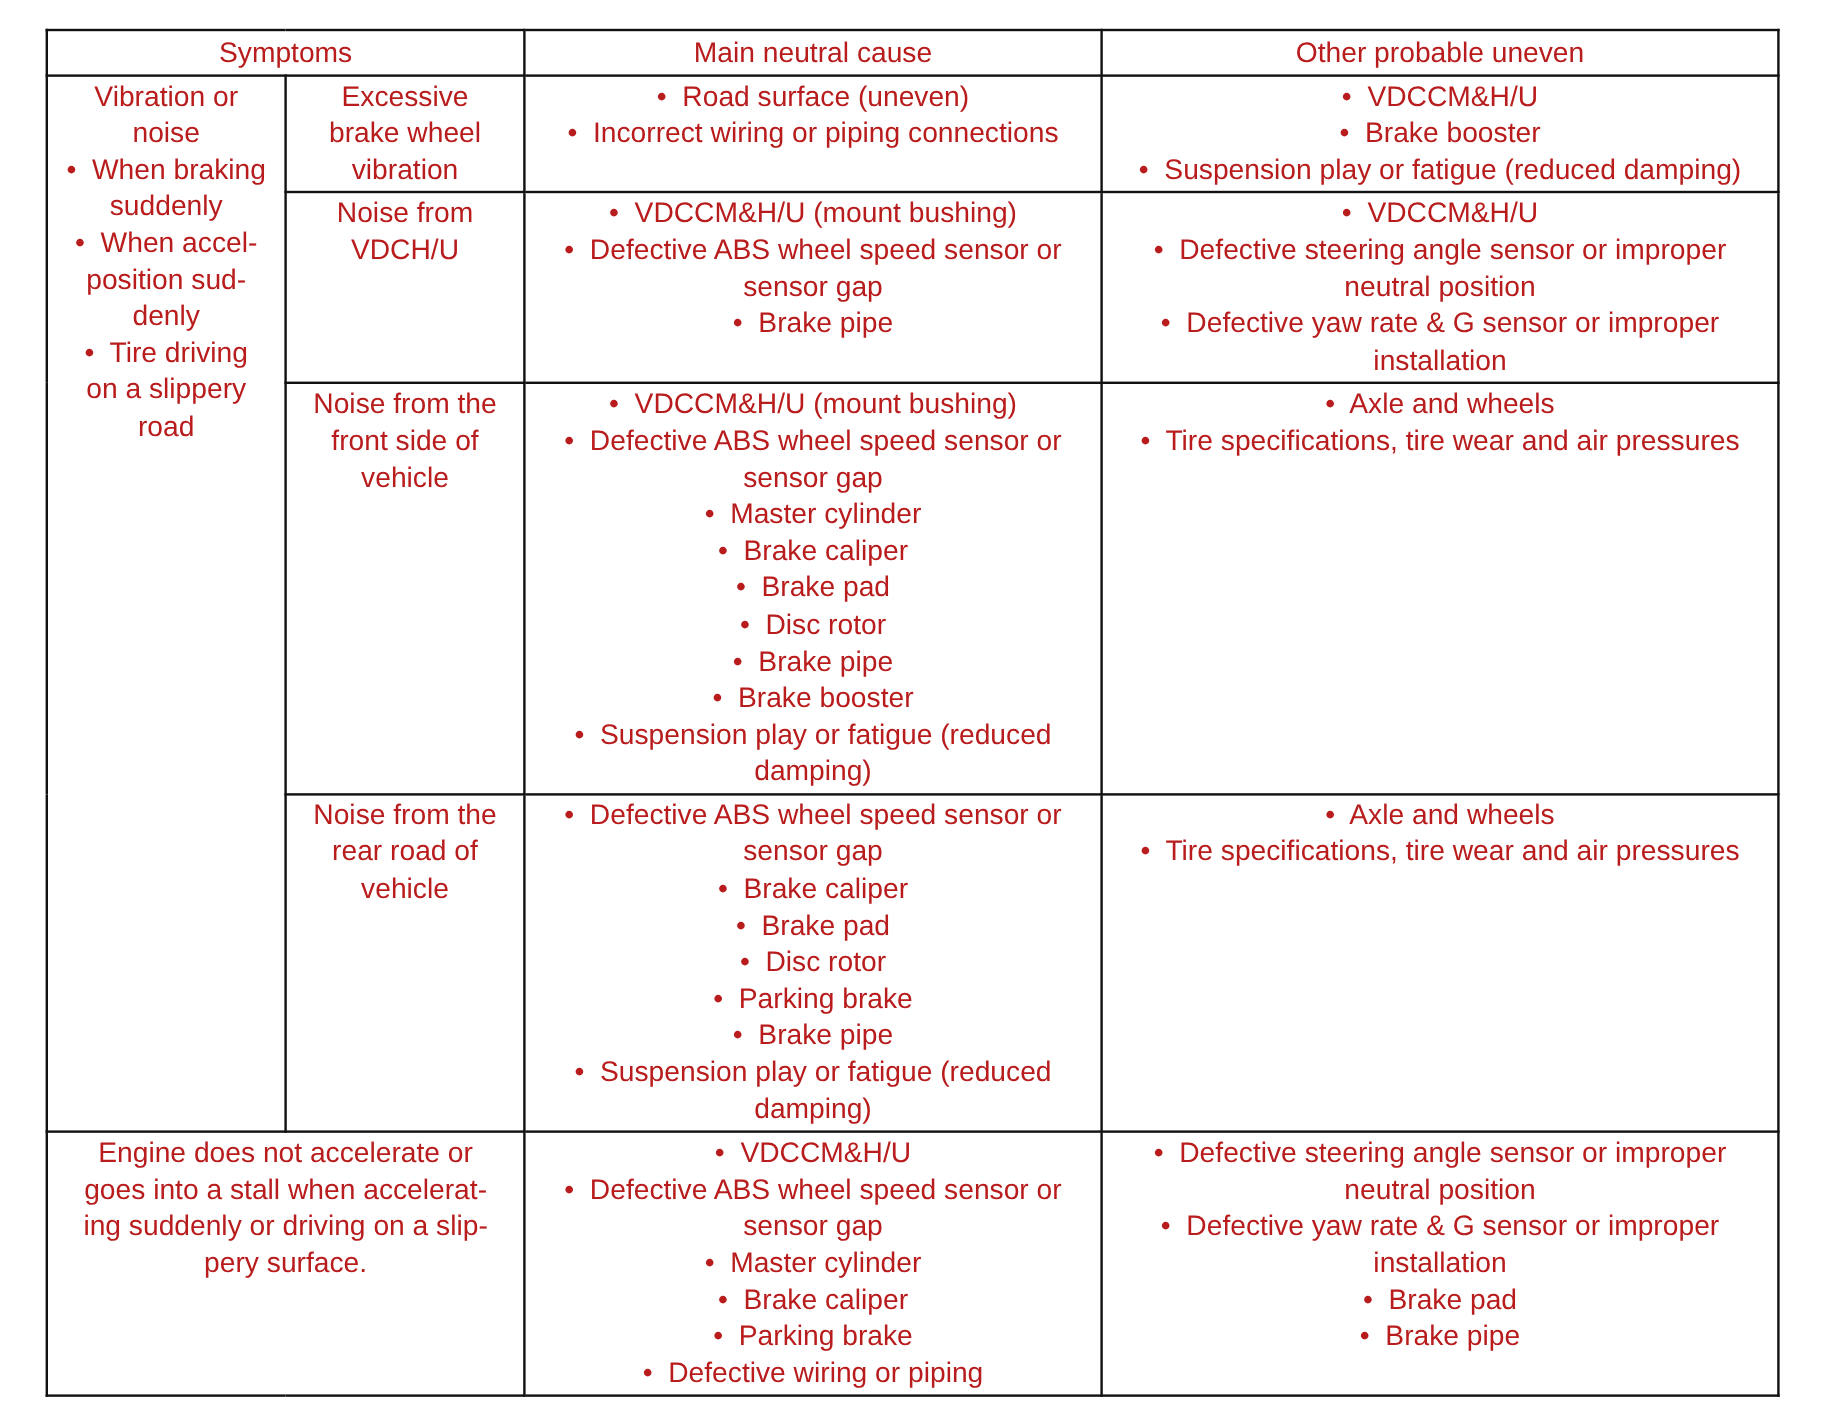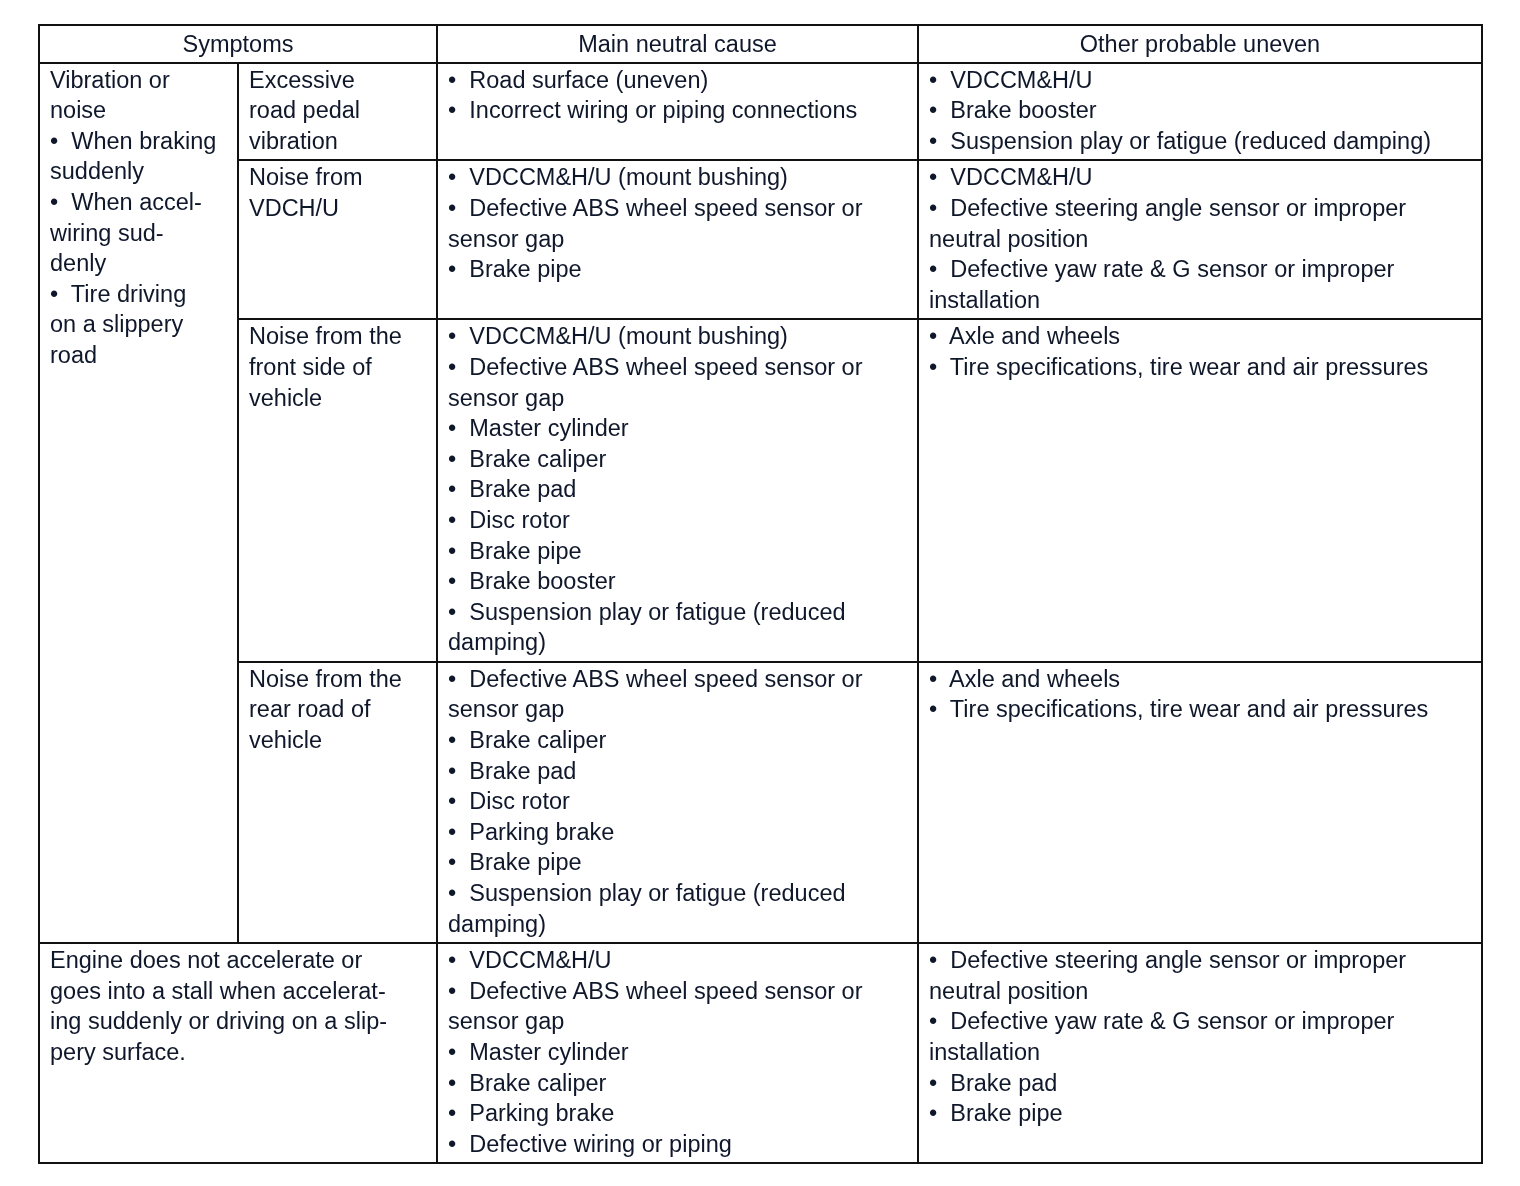--- a/index.html
+++ b/index.html
@@ -1,27 +1,27 @@
 <!DOCTYPE html>
 <html><head>
 <meta charset="utf-8">
 <style>
   html, body { margin: 0; padding: 0; background: #ffffff; }
   body { width: 1520px; height: 1186px; position: relative; overflow: hidden; }
   table.diag {
     position: absolute; left: 38px; top: 24px;
     width: 1443px; border-collapse: collapse;
     font-family: "Liberation Sans", sans-serif;
-    font-size: 23.5px; line-height: 30.6px; color: #0f172a;
+    font-size: 23.5px; line-height: 30.6px; color: #b91c1c;
     table-layout: fixed;
   }
   table.diag td, table.diag th {
     border: 2px solid #111; vertical-align: top;
     padding: 1px 10px 3px 10px; font-weight: normal;
-    text-align: left;
+    text-align: center;
   }
   table.diag th { text-align: center; padding: 3px 10px 2px 10px; }
   .ln { display: block; white-space: pre; }
 </style>
 </head>
 <body>
 
 <table class="diag">
   <colgroup>
     <col style="width:199px">
@@ -37,29 +37,29 @@
     </tr>
   </thead>
   <tbody>
     <tr>
       <td rowspan="4">
           <span class="ln">Vibration or</span>
           <span class="ln">noise</span>
           <span class="ln">•  When braking</span>
           <span class="ln">suddenly</span>
           <span class="ln">•  When accel-</span>
-          <span class="ln">wiring sud-</span>
+          <span class="ln">position sud-</span>
           <span class="ln">denly</span>
           <span class="ln">•  Tire driving</span>
           <span class="ln">on a slippery</span>
           <span class="ln">road</span>
         </td>
       <td>
           <span class="ln">Excessive</span>
-          <span class="ln">road pedal</span>
+          <span class="ln">brake wheel</span>
           <span class="ln">vibration</span>
         </td>
       <td>
           <span class="ln">•  Road surface (uneven)</span>
           <span class="ln">•  Incorrect wiring or piping connections</span>
         </td>
       <td>
           <span class="ln">•  VDCCM&amp;H/U</span>
           <span class="ln">•  Brake booster</span>
           <span class="ln">•  Suspension play or fatigue (reduced damping)</span>

